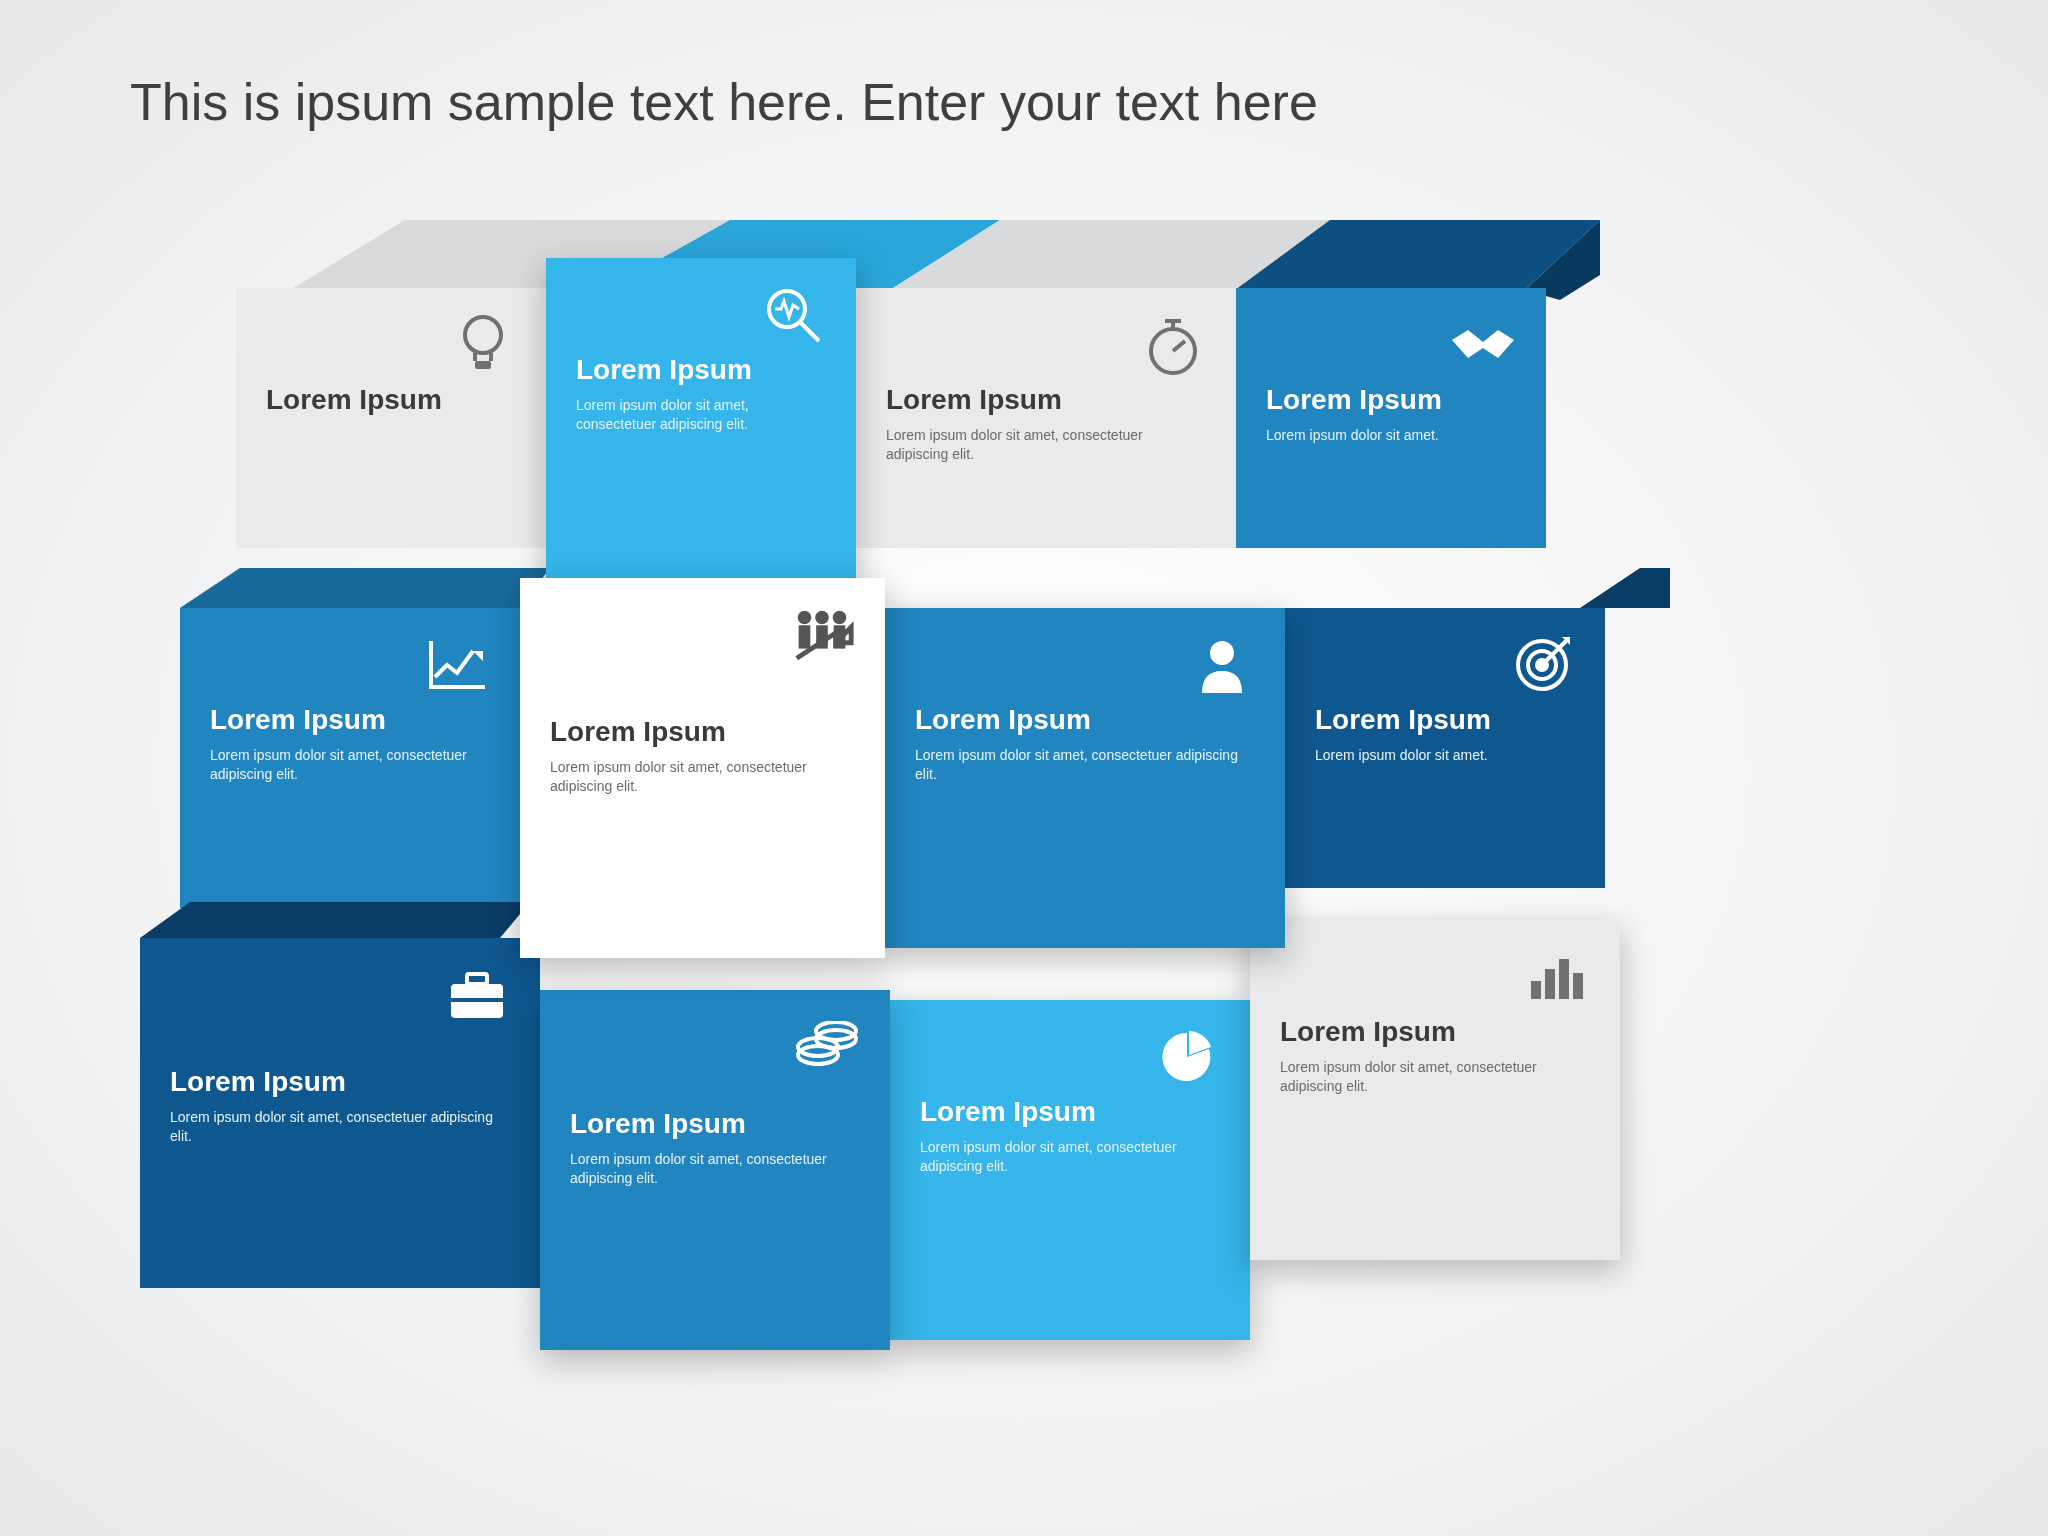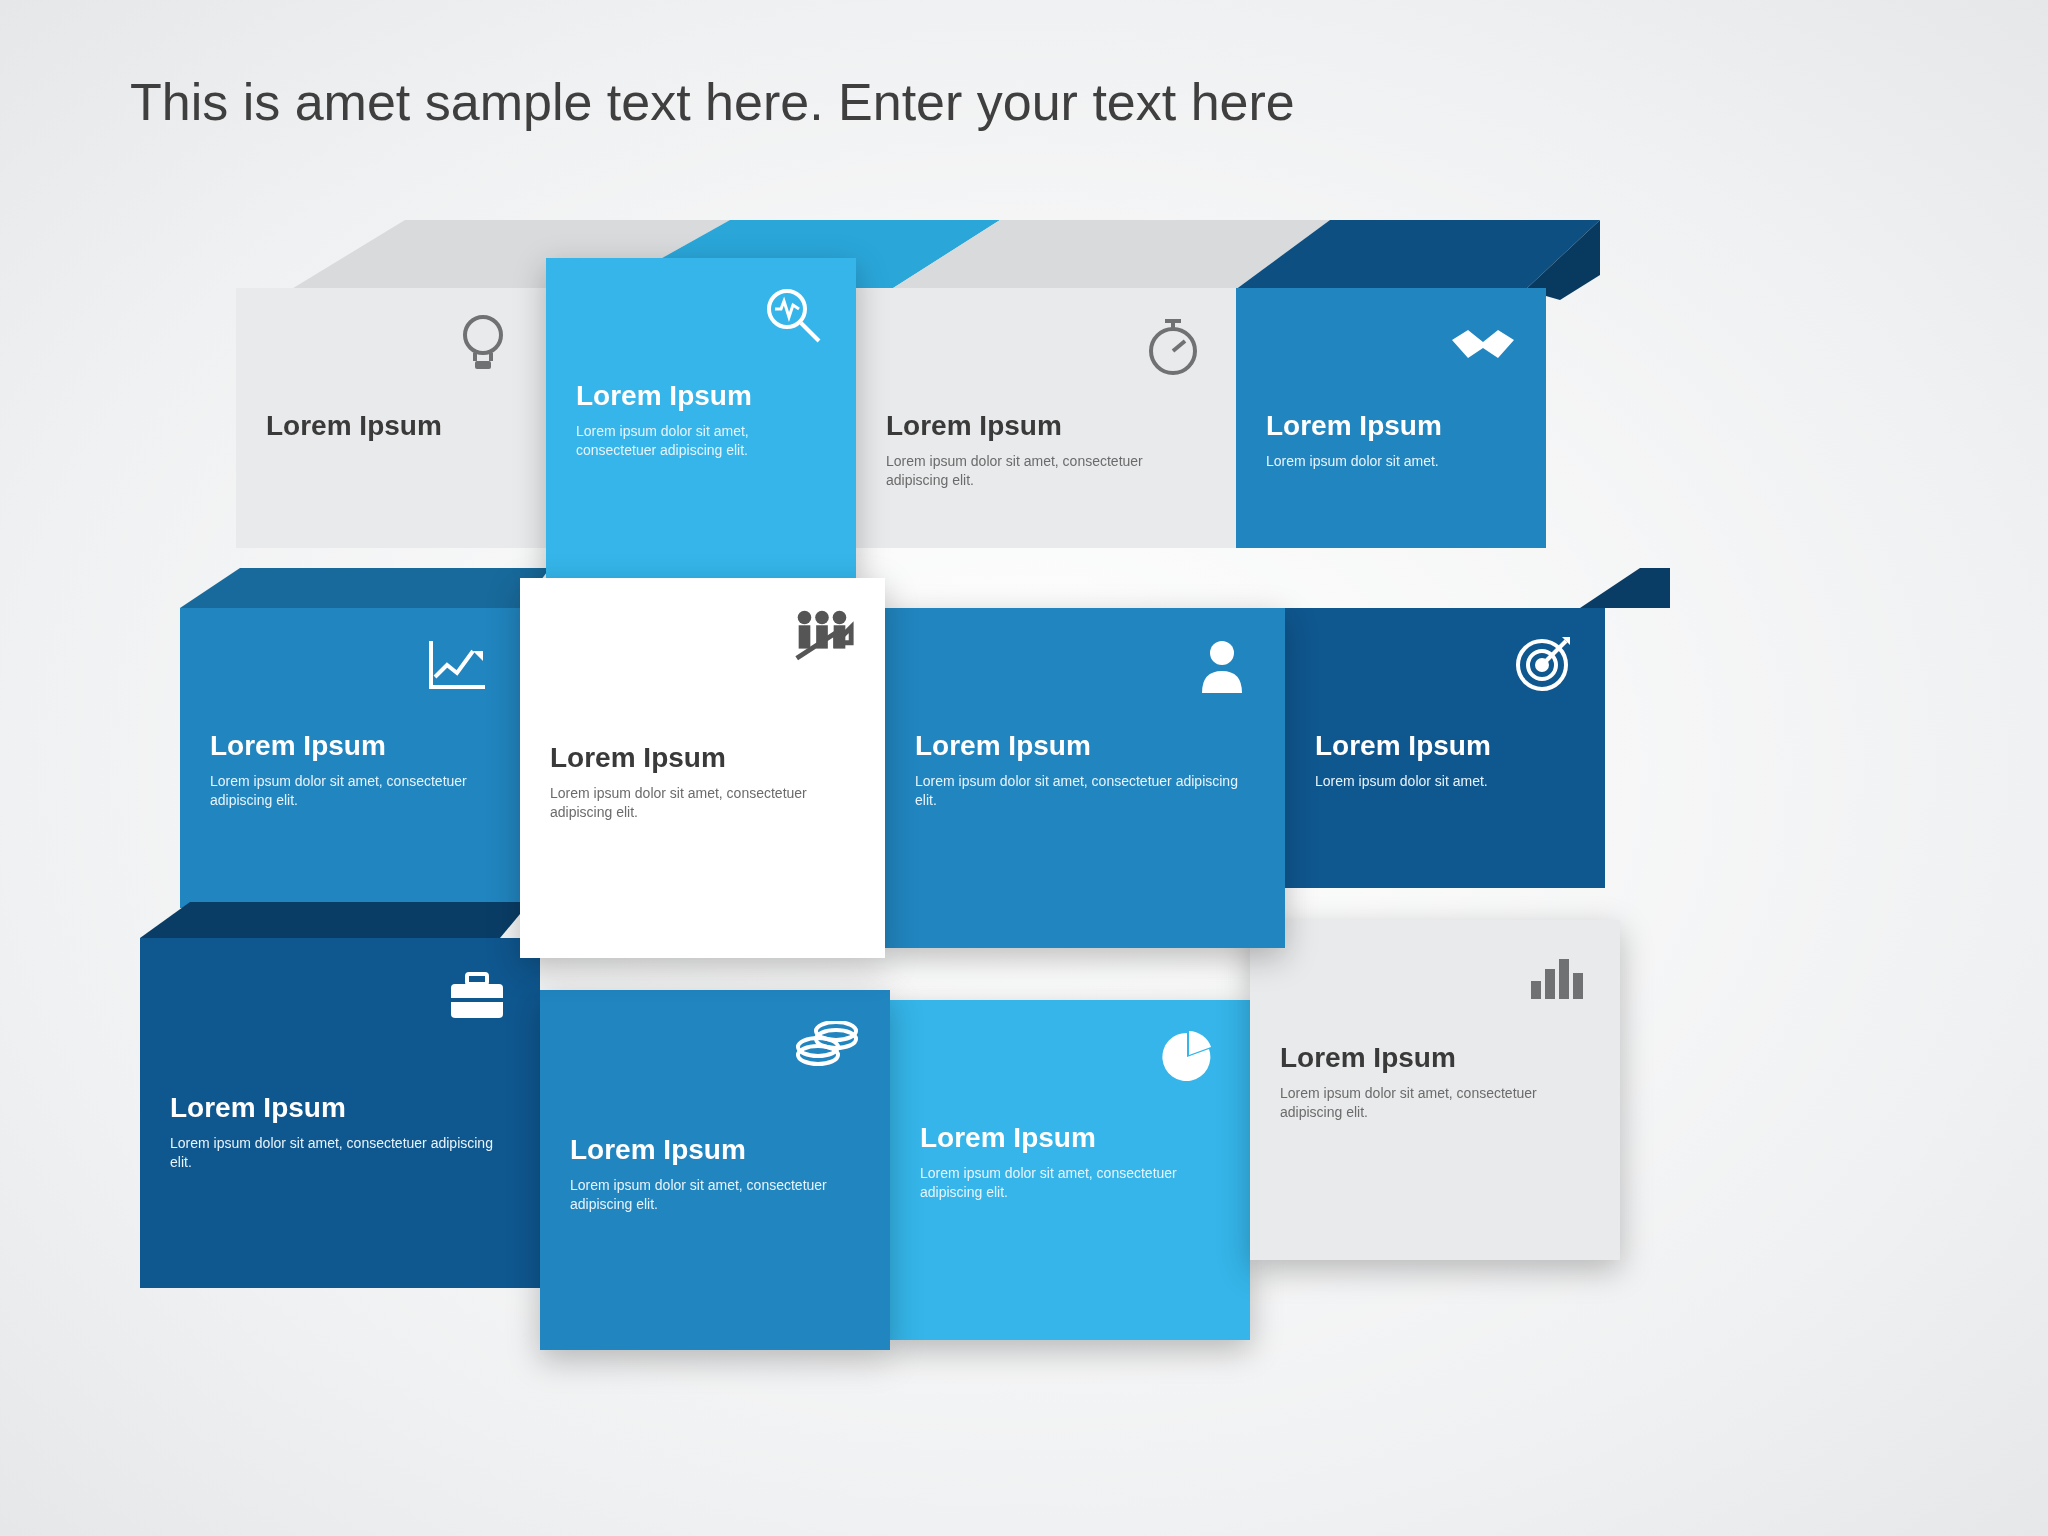--- a/index.html
+++ b/index.html
@@ -19,21 +19,21 @@
     font-weight: 400;
     color: #3f3f3f;
   }
   .stage {
     position: absolute;
     left: 0; top: 0;
     width: 2048px; height: 1536px;
   }
   .box {
     position: absolute;
-    padding: 44px 30px 30px 30px;
+    padding: 18px 30px 30px 30px;
   }
   .box .icon {
     position: absolute;
     top: 22px;
     right: 28px;
     width: 70px;
     height: 70px;
     display: flex;
     align-items: center;
     justify-content: center;
@@ -60,21 +60,21 @@
   }
 
   
   .pop { box-shadow: 0 10px 30px rgba(0,0,0,0.25); }
 
   svg { display:block; }
 </style>
 </head>
 <body>
 
-<div class="title">This is amet sample text here. Enter your text here</div>
+<div class="title">This is ipsum sample text here. Enter your text here</div>
 
 <div class="stage">
 
   <svg class="lid" style="left:230px; top:190px;" width="1420" height="120">
     <polygon points="60,100 375,100 500,30 175,30" fill="#d8dadb"></polygon>
     <polygon points="375,100 660,100 770,30 500,30" fill="#2aa6d9"></polygon>
     <polygon points="660,100 1005,100 1100,30 770,30" fill="#d8dadb"></polygon>
     <polygon points="1005,100 1295,100 1370,30 1100,30" fill="#0e4f82"></polygon>
     <polygon points="1295,100 1370,30 1370,85 1330,110" fill="#083a60"></polygon>
   </svg>

